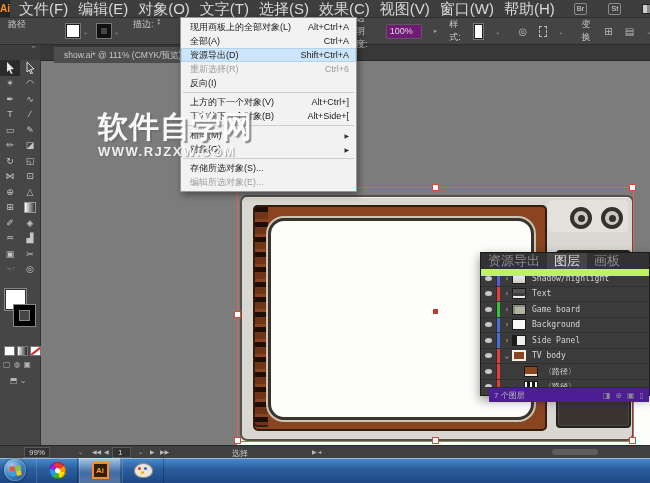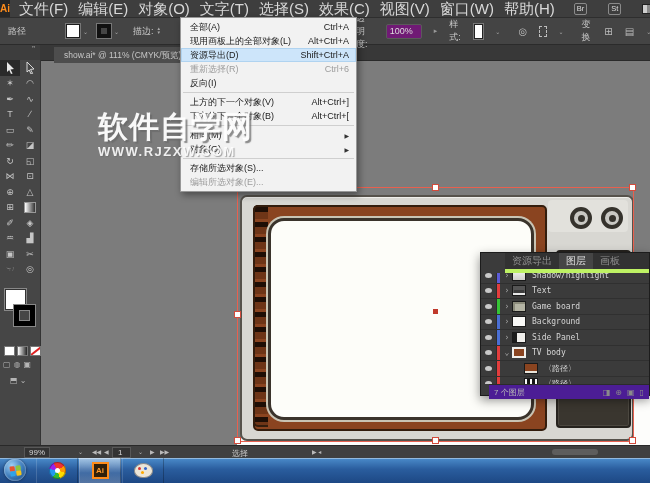--- a/index.html
+++ b/index.html
@@ -9,21 +9,21 @@
   .menubar{position:absolute;left:0;top:0;right:0;height:17px;background:#3e3e3e;display:flex;align-items:center;z-index:30;border-bottom:1px solid #2e2e2e;}
   .ai-logo{width:24px;height:17px;background:#262626;color:#ff8c1a;font-weight:bold;font-size:10px;display:flex;align-items:center;justify-content:center;}
   .mb-items{display:flex;height:17px;margin-left:4px;}
   .mitem{padding:0 5px;font-size:15px;color:#d8d8d8;line-height:17px;white-space:nowrap;}
   .mb-right{display:flex;align-items:center;gap:21px;margin-left:14px;}
   .mb-btn{border:1px solid #8a8a8a;border-radius:2px;font-size:7.5px;color:#ddd;padding:0 2px;height:10px;line-height:10px;}
   .ws-icon{display:inline-flex;align-items:center;gap:2px;color:#bbb;font-size:7px;}
   .ws-sq{width:10px;height:8px;background:linear-gradient(90deg,#cfcfcf 0 4px,#8a8a8a 4px);border:1px solid #222;}
   .cs-live{color:#b5b5b5;font-size:9px;}
   
-  .controlbar{position:absolute;left:0;top:17px;right:0;height:26px;background:#444;border-top:1px solid #575757;border-bottom:1px solid #2b2b2b;display:flex;align-items:center;font-size:9px;color:#c9c9c9;z-index:5;}
+  .controlbar{position:absolute;left:0;top:17px;right:0;height:26px;background:#444;border-top:1px solid #575757;border-bottom:1px solid #2b2b2b;display:flex;font-size:9px;color:#c9c9c9;z-index:5;}
   .cb-label{margin-left:8px;}
   .swatch-group{display:flex;align-items:center;margin-left:40px;gap:3px;}
   .fill-sw{width:12px;height:12px;background:#fff;border:1px solid #1c1c1c;outline:1px solid #777;}
   .stroke-sw{width:12px;height:12px;border:4px solid #111;background:#444;box-sizing:border-box;width:14px;height:14px;outline:1px solid #777;}
   .dd{font-size:6px;color:#aaa;margin-right:6px;}
   .stepper{display:inline-flex;flex-direction:column;font-size:4.5px;line-height:4px;color:#aaa;margin-left:3px;}
   .cb-right{position:absolute;left:356px;top:0;height:26px;display:flex;align-items:center;font-size:9px;color:#c9c9c9;gap:12px;}
   .val-box{background:#701a75;border:1px solid #5a5a5a;border-radius:2px;padding:0 3px;height:13px;line-height:13px;min-width:28px;color:#ddd;}
   .mini-arrow{color:#999;font-size:7px;}
   .style-sw{width:13px;height:13px;background:#fff;border:1px solid #222;outline:1px solid #777;}
@@ -70,21 +70,21 @@
   
   .select-menu{position:absolute;left:180px;top:17px;width:177px;background:#f2f2f2;border:1px solid #979797;box-shadow:2px 3px 7px rgba(0,0,0,.4);z-index:35;padding:2px 0;box-sizing:border-box;}
   .smi{height:14px;display:flex;align-items:center;font-size:9px;color:#1b1b1b;padding:0 7px 0 9px;}
   .smi .sc{margin-left:auto;}
   .smi .sub{margin-left:auto;font-size:6px;color:#333;}
   .smi.hl{background:#cde5fa;box-shadow:inset 0 0 0 1px #b0d3f0;}
   .smi.dis{color:#9c9c9c;gap:26px;}
   .sep{height:1px;background:#cfcfcf;margin:2px 2px;}
   
   .layers-panel{position:absolute;left:480px;top:252px;width:170px;height:144px;background:#3b3b3b;border:1px solid #1c1c1c;box-shadow:0 4px 10px rgba(0,0,0,.45);z-index:20;box-sizing:border-box;}
-  .lp-tabs{height:16px;background:#323232;display:flex;font-size:10px;color:#8f8f8f;border-bottom:4px solid #bef264;margin-left:24px;}
+  .lp-tabs{height:16px;background:#323232;display:flex;font-size:13px;color:#8f8f8f;border-bottom:7px solid #bef264;}
   .lp-tab{padding:0 7px;line-height:16px;}
   .lp-tab.active{background:#454545;color:#e0e0e0;}
   .lp-rows{height:111px;overflow:hidden;}
   .lp-rows-inner{margin-top:-5px;}
   .lp-row{height:14.5px;display:flex;align-items:center;border-bottom:1px solid #303030;font-size:8px;color:#d5d5d5;font-family:"DejaVu Sans Mono",monospace;}
   .lp-eye{width:15px;align-self:stretch;border-right:1px solid #2d2d2d;display:flex;align-items:center;justify-content:center;}
   .lp-eye::after{content:"";width:7px;height:5px;border-radius:50%;background:#c9c9c9;}
   .lp-colorbar{width:3px;align-self:stretch;margin-right:2px;}
   .lp-exp{width:10px;text-align:center;color:#aaa;font-size:8px;}
   .lp-indent{width:12px;}
@@ -270,46 +270,46 @@
         <span class="handle" style="left: 194px; top: 250.5px;"></span>
         <span class="handle" style="left: 589px; top: 250.5px;"></span>
         <span class="handle" style="left: 194px; top: 377px;"></span>
         <span class="handle" style="left: 391.5px; top: 377px;"></span>
         <span class="handle" style="left: 589px; top: 377px;"></span>
       </div>
   </div>
 
   <div class="select-menu">
       <div class="smi">
+        <span>现用画板上的全部对象(L)</span>
+        <span class="sc">Alt+Ctrl+A</span>
+      </div>
+      <div class="smi">
         <span>全部(A)</span>
         <span class="sc">Ctrl+A</span>
-      </div>
-      <div class="smi">
-        <span>现用画板上的全部对象(L)</span>
-        <span class="sc">Alt+Ctrl+A</span>
       </div>
       <div class="smi hl">
         <span>资源导出(D)</span>
         <span class="sc">Shift+Ctrl+A</span>
       </div>
       <div class="smi dis">
         <span>重新选择(R)</span>
         <span class="sc">Ctrl+6</span>
       </div>
       <div class="smi">
         <span>反向(I)</span>
       </div>
       <div class="sep"></div>
       <div class="smi">
         <span>上方的下一个对象(V)</span>
         <span class="sc">Alt+Ctrl+]</span>
       </div>
       <div class="smi">
         <span>下方的下一个对象(B)</span>
-        <span class="sc">Alt+Ctrl+[</span>
+        <span class="sc">Alt+Side+[</span>
       </div>
       <div class="sep"></div>
       <div class="smi">
         <span>相同(M)</span>
         <span class="sub">▶</span>
       </div>
       <div class="smi">
         <span>对象(O)</span>
         <span class="sub">▶</span>
       </div>

